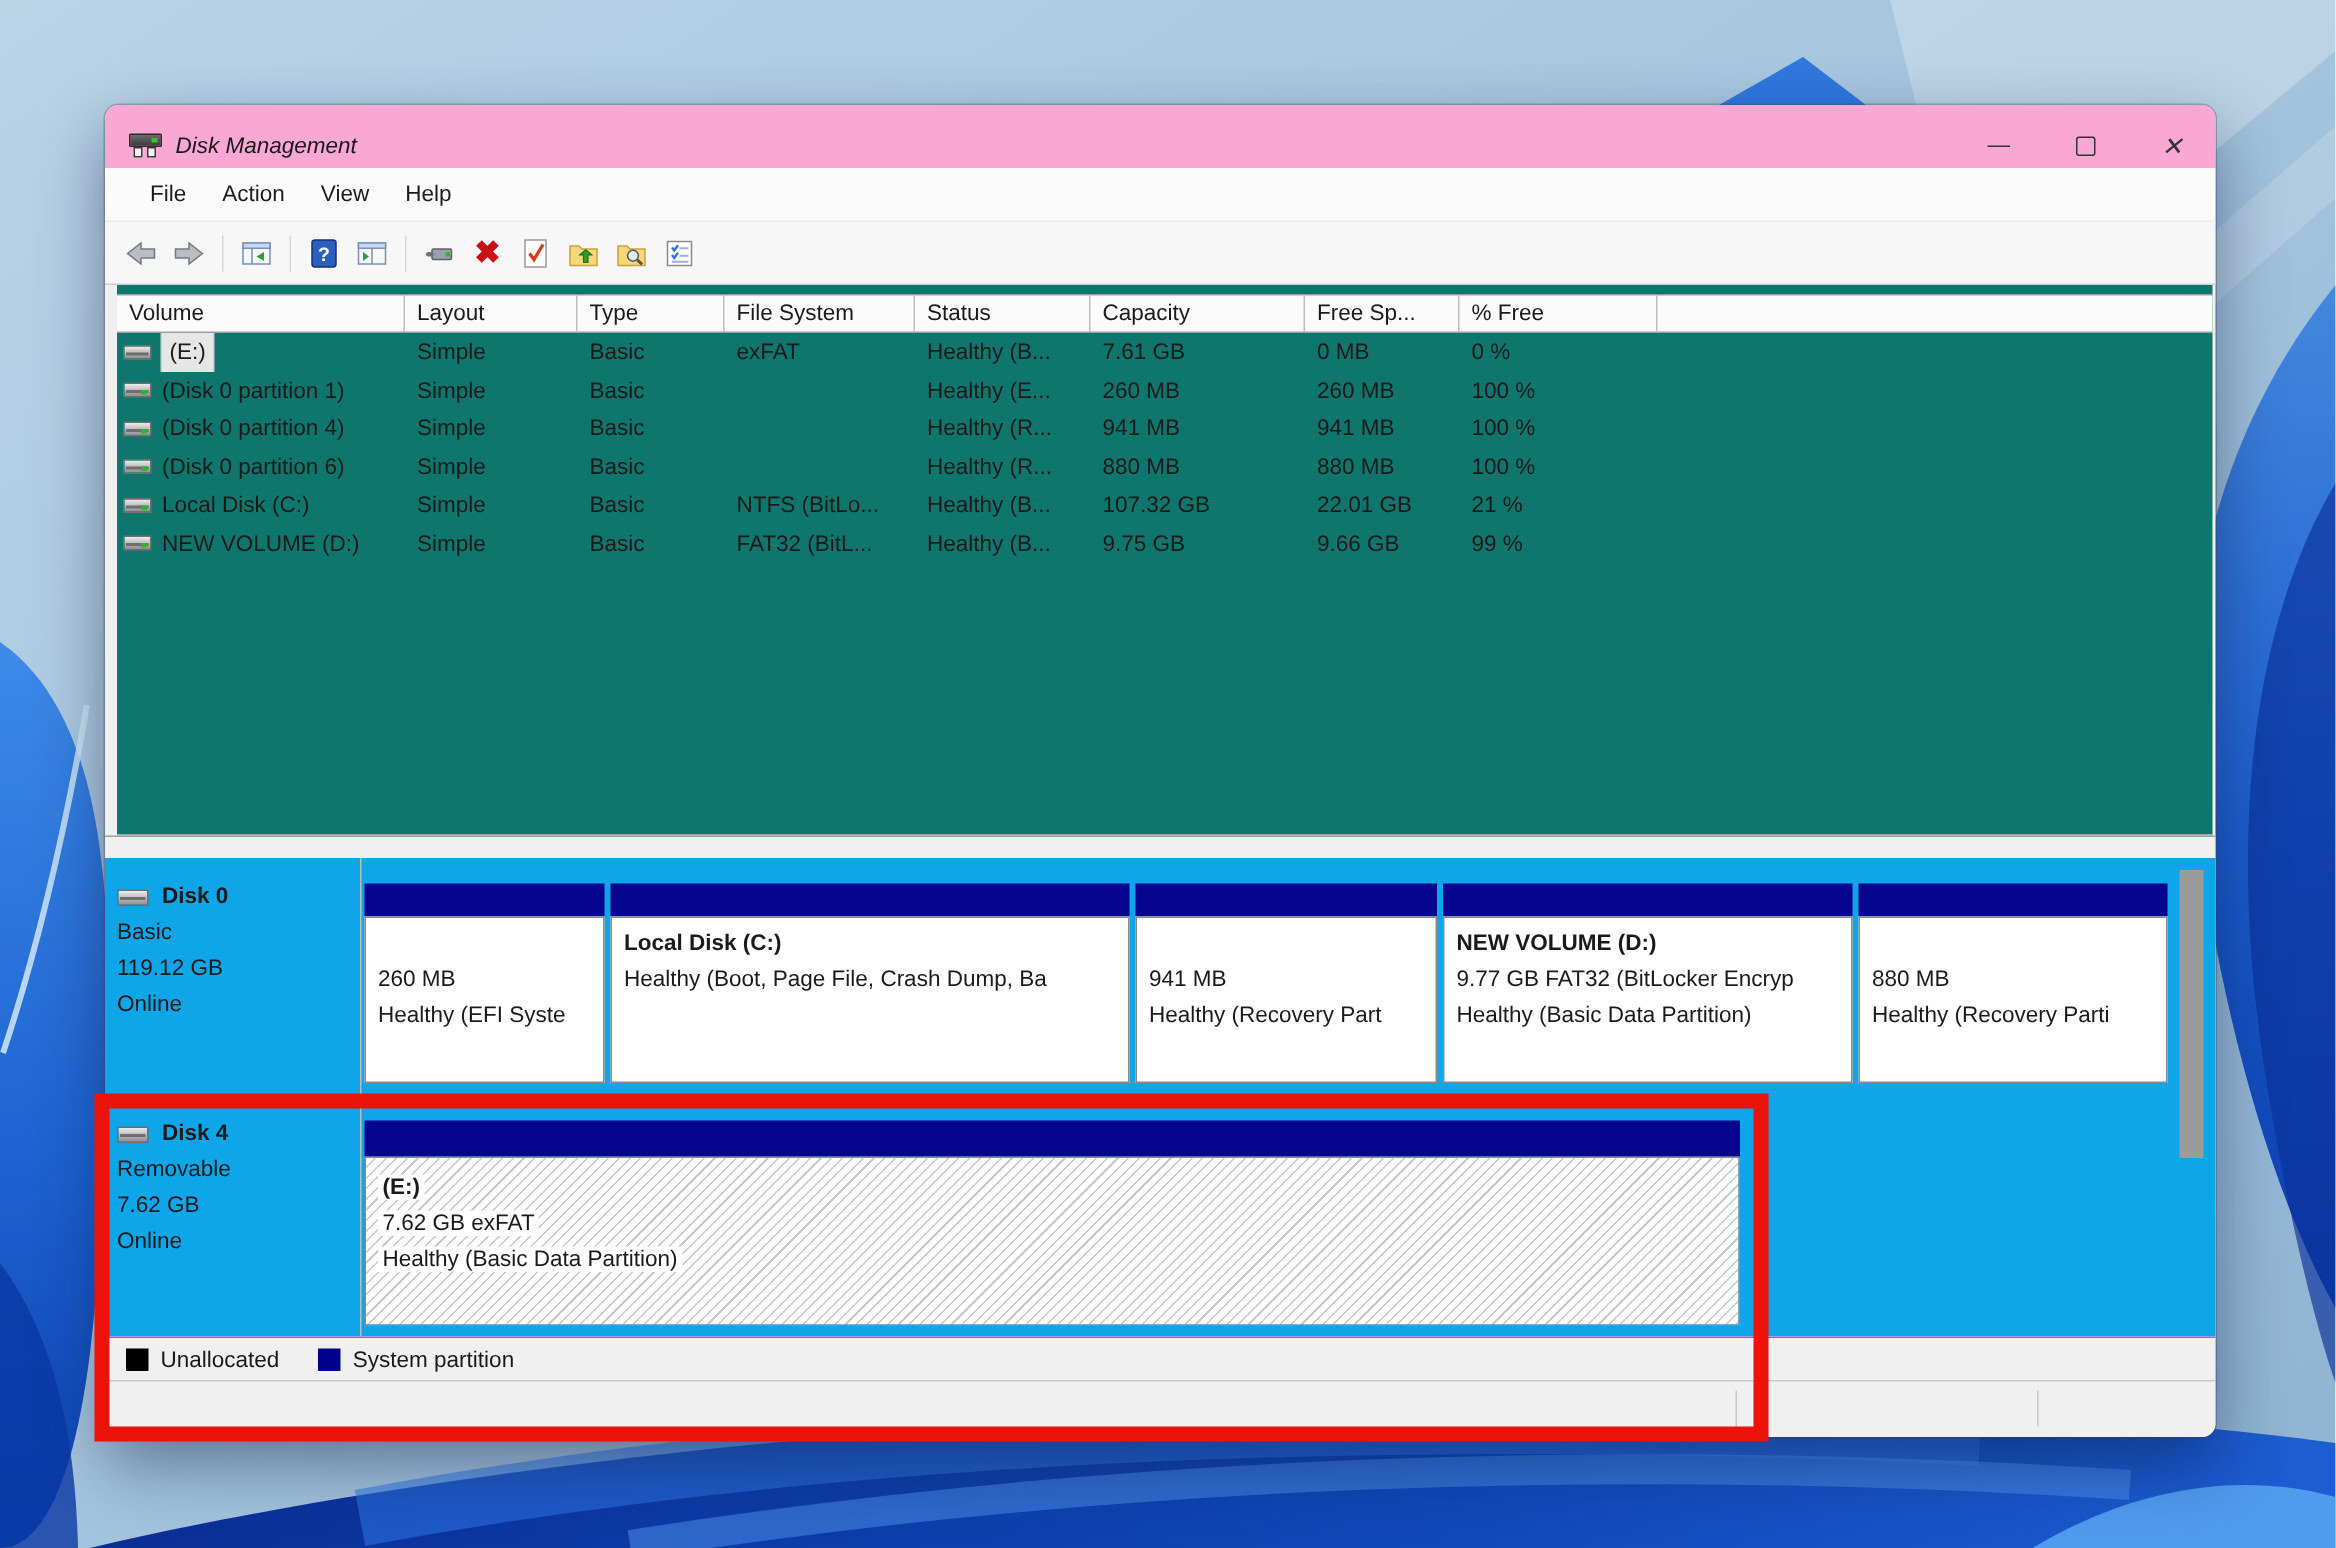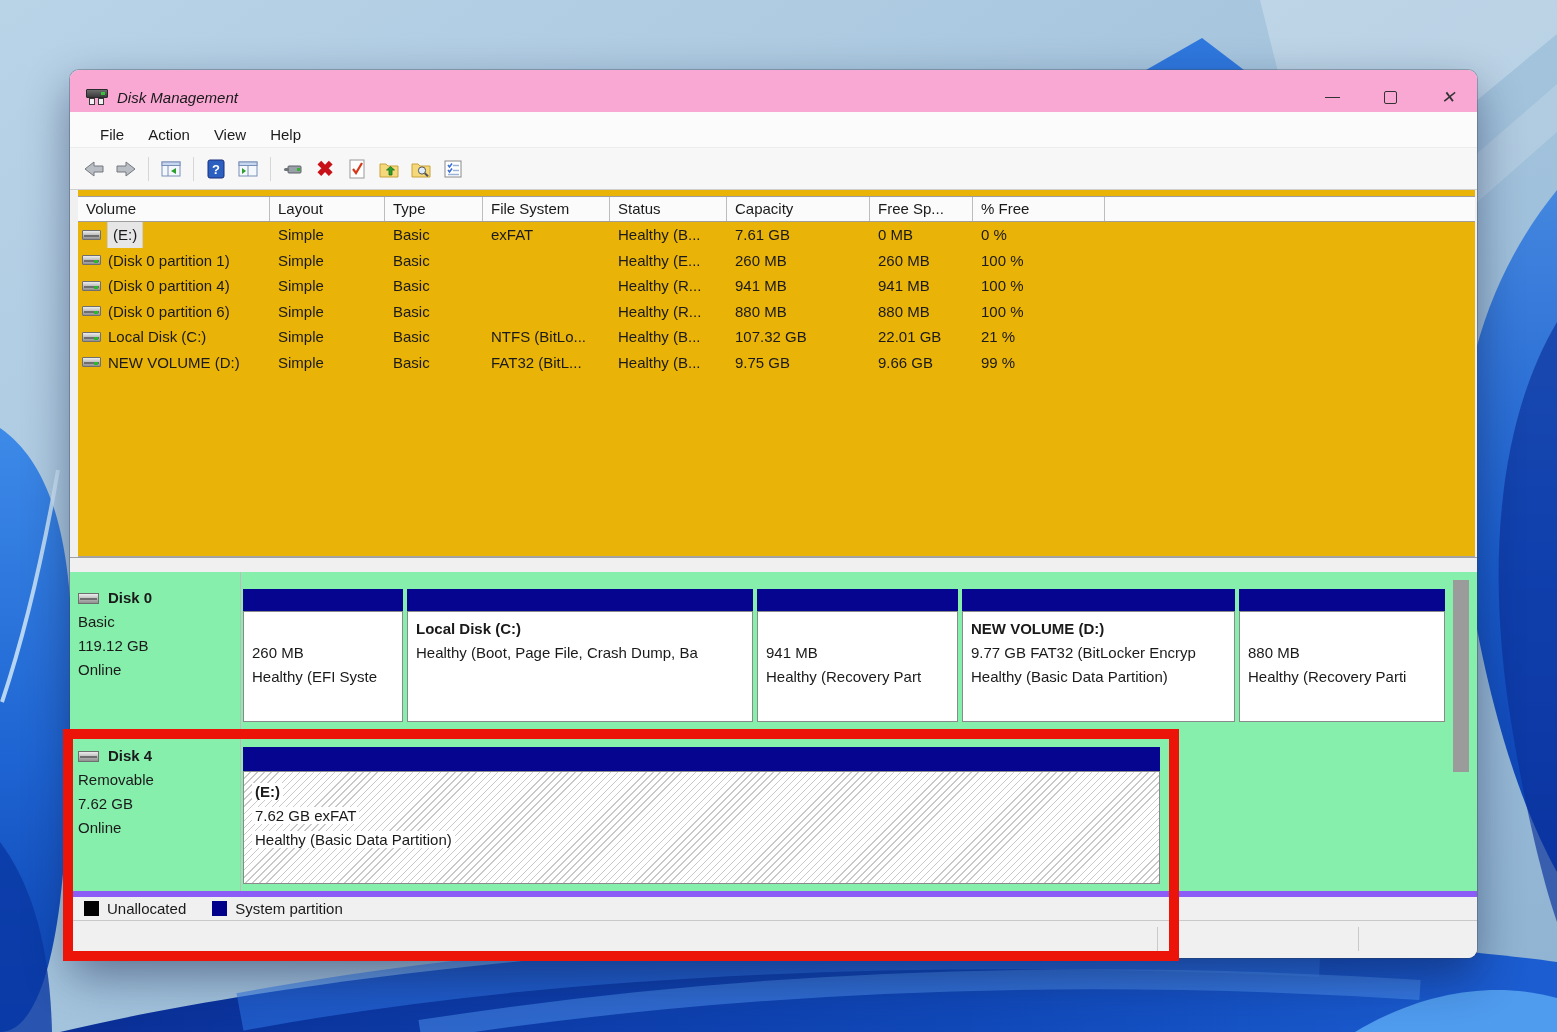--- a/index.html
+++ b/index.html
@@ -24,32 +24,32 @@
     background:#f2f2f2; border:1px solid #3a3a3a; }
   .title-ico .p1 { left:3px; } .title-ico .p2 { left:12px; }
   .title-text { margin-left:9px; font-size:15px; color:#191919; }
   .caption-btns { margin-left:auto; display:flex; height:100%; }
   .cap-btn { width:58px; height:100%; display:flex; align-items:center; justify-content:center; }
   .glyph-min { width:15px; height:0; border-top:1.6px solid #333; }
   .glyph-max { width:13px; height:13px; border:1.6px solid #333; border-radius:2px; }
   .glyph-close { font-size:17px; color:#333; line-height:1; }
 
   .menubar { position:absolute; left:0; top:42px; right:0; height:36px; background:#fbfbfb;
-    border-bottom:1px solid #ececec; display:flex; align-items:flex-end; padding-left:18px; }
+    border-bottom:1px solid #ececec; display:flex; align-items:center; padding-left:18px; }
   .menu-item { padding:4px 12px; color:#1c1c1c; }
 
   .toolbar { position:absolute; left:0; top:78px; right:0; height:42px; background:#f7f7f7;
     border-bottom:1px solid #cfcfcf; display:flex; align-items:center; padding-left:8px; }
   .tb-ico { width:26px; height:26px; display:flex; align-items:center; justify-content:center; margin:0 3px; }
   .tb-sep { width:1px; height:24px; background:#d6d6d6; margin:0 6px; }
   .x-glyph { color:#c81018; font-size:21px; font-weight:bold; line-height:1; }
 
   
   .list-pane { position:absolute; left:8px; top:120px; width:1397px; height:367px;
-    background:#eab308; border-bottom:1px solid #a5a5a5;padding-left:12px; }
+    background:#0f766e; border-bottom:1px solid #a5a5a5;padding-left:12px; }
   .list-header { position:absolute; left:0; top:6px; right:0; height:26px; background:#fbfbfb;
     border-top:1px solid #9e9e9e; border-bottom:1px solid #9e9e9e; display:flex; }
   .hcell { height:100%; border-right:1px solid #bdbdbd; padding:3px 0 0 8px;
     font-size:15px; color:#1a1a1a; white-space:nowrap; overflow:hidden; }
   .hfill { flex:1; border-right:none; }
   .c0{width:192px}.c1{width:115px}.c2{width:98px}.c3{width:127px}
   .c4{width:117px}.c5{width:143px}.c6{width:103px}.c7{width:132px}
   .list-body { position:absolute; left:0; top:32px; right:0; bottom:0; }
   .lrow { display:flex; height:25.5px; line-height:25.5px; }
   .lcell { padding-left:8px; white-space:nowrap; overflow:hidden; }
@@ -58,21 +58,21 @@
     background:linear-gradient(#ececec,#8f8f8f); border:1px solid #6f6f6f; border-radius:1px; }
   .vol-ico::before { content:''; position:absolute; left:1px; right:1px; top:4px; height:2px; background:#6e6e6e; }
   .vol-ico.led::after { content:''; position:absolute; right:2px; top:4px; width:4px; height:3px; background:#2fb52f; }
   .sel-hl { background:#e6e6e6; outline:1px solid #cfcfcf; padding:0 5px; }
 
   
   .splitter { position:absolute; left:0; top:487px; width:100%; height:15px; background:#f0f0f0;
     border-top:1px solid #9f9f9f; }
 
   
-  .graph-pane { position:absolute; left:0; top:502px; width:100%; height:319px; background:#86efac; }
+  .graph-pane { position:absolute; left:0; top:502px; width:100%; height:319px; background:#0ea5e9; }
   .v-divider { position:absolute; left:170px; top:0; bottom:0; width:1px; background:#bcbcbc; }
 
   .disk-label { position:absolute; left:8px; width:160px; line-height:24px; }
   .disk-name-line { display:flex; align-items:center; font-weight:bold; }
   .disk-ico { position:relative; width:21px; height:11px; margin-right:9px; flex:none;
     background:linear-gradient(#ececec,#8f8f8f); border:1px solid #6f6f6f; }
   .disk-ico::before { content:''; position:absolute; left:1px; right:1px; top:4px; height:2px; background:#6e6e6e; }
 
   .part-block { position:absolute; }
   .part-band { position:absolute; left:0; right:0; top:0; height:22px; background:#05058f; }
@@ -81,21 +81,21 @@
   .part-title { font-weight:bold; min-height:24px; }
   .hatch .part-body { background:
     repeating-linear-gradient(135deg, #ffffff 0 4px, #c9c9c9 4px 5px); }
   .hatch .part-body span { background:#ffffff; padding:0 3px; }
 
   .gscrollbar { position:absolute; left:1382px; top:4px; width:18px; height:300px; }
   .gthumb { position:absolute; left:1px; top:4px; width:16px; height:192px; background:#9b9b9b; }
 
   
   .legendbar { position:absolute; left:0; top:821px; width:100%; height:29px; background:#f0f0f0;
-    border-top:6px solid #8b5cf6; display:flex; align-items:center; }
+    border-top:1px solid #8b5cf6; display:flex; align-items:center; }
   .swatch { width:15px; height:15px; flex:none; }
   .sw-black { background:#000000; margin-left:14px; }
   .sw-navy { background:#00008b; margin-left:26px; }
   .legend-label { margin-left:8px; }
 
   .statusbar { position:absolute; left:0; top:850px; width:100%; height:38px; background:#f0f0f0;
     border-top:1px solid #c9c9c9; }
   .sb-sep { position:absolute; top:6px; height:24px; width:1px; background:#c9c9c9; }
 
   

